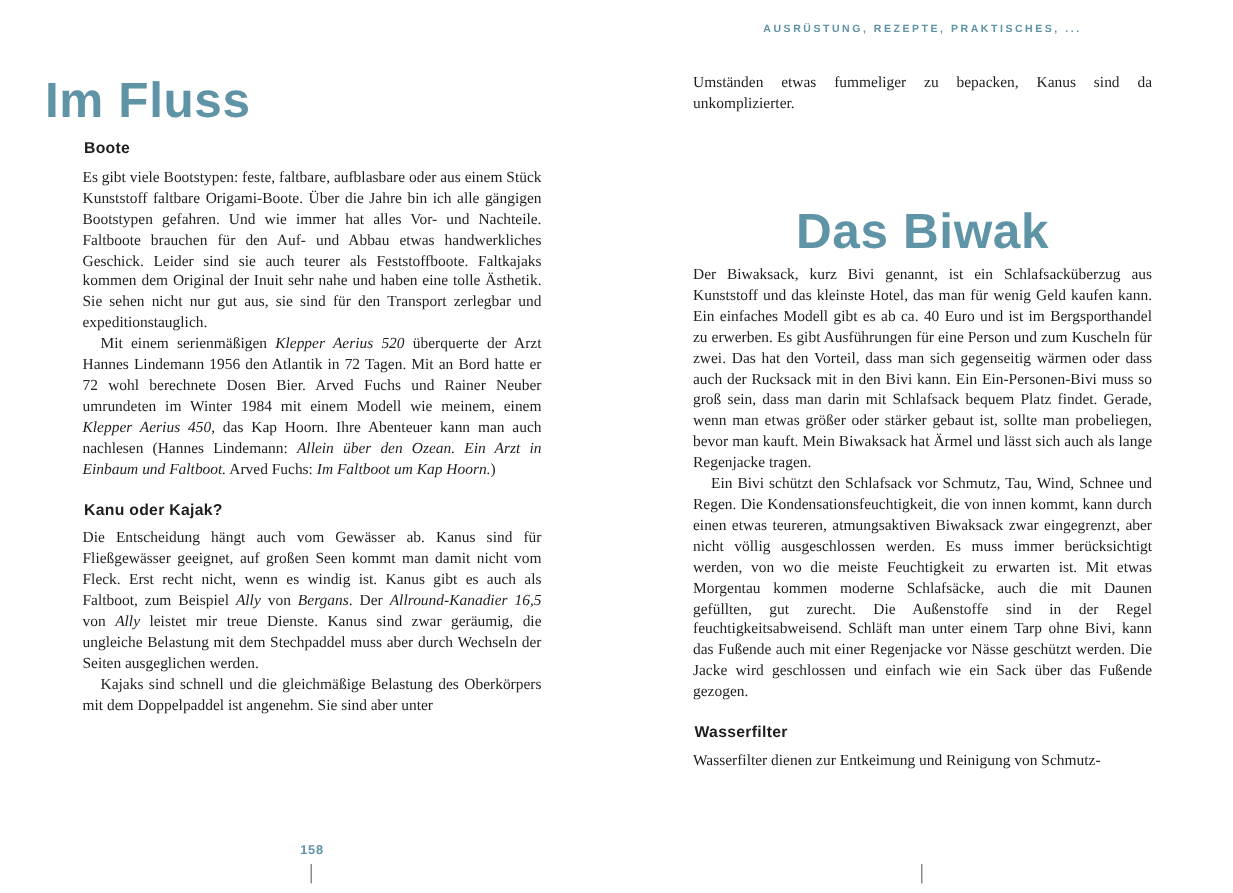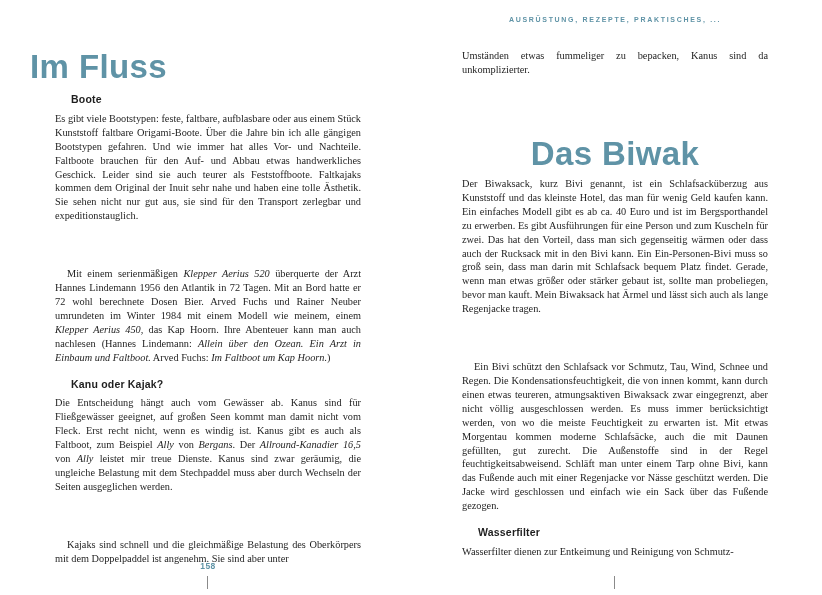--- a/index.html
+++ b/index.html
@@ -34,25 +34,25 @@
     text-align:justify;
     hyphens:auto;
     -webkit-hyphens:auto;
   }
   .section-heading{
     font-family:"Liberation Sans", sans-serif;
     font-weight:bold;
     font-size:10.5px;
     letter-spacing:0.2px;
     color:#1e1e1e;
-    margin:13px 0 5px 16px;
+    margin:13px 0 5px 1px;
   }
   .section-heading:first-child{margin-top:0;}
   p.body-para{margin:0;}
-  p.body-para.indent{text-indent:12px;margin-top:44px;}
+  p.body-para.indent{text-indent:12px;}
   .it{font-style:italic;}
   .page-number{
     font-family:"Liberation Sans", sans-serif;
     font-weight:bold;
     font-size:8.5px;
     letter-spacing:0.5px;
     color:var(--accent);
     width:306px;
     text-align:center;
   }

